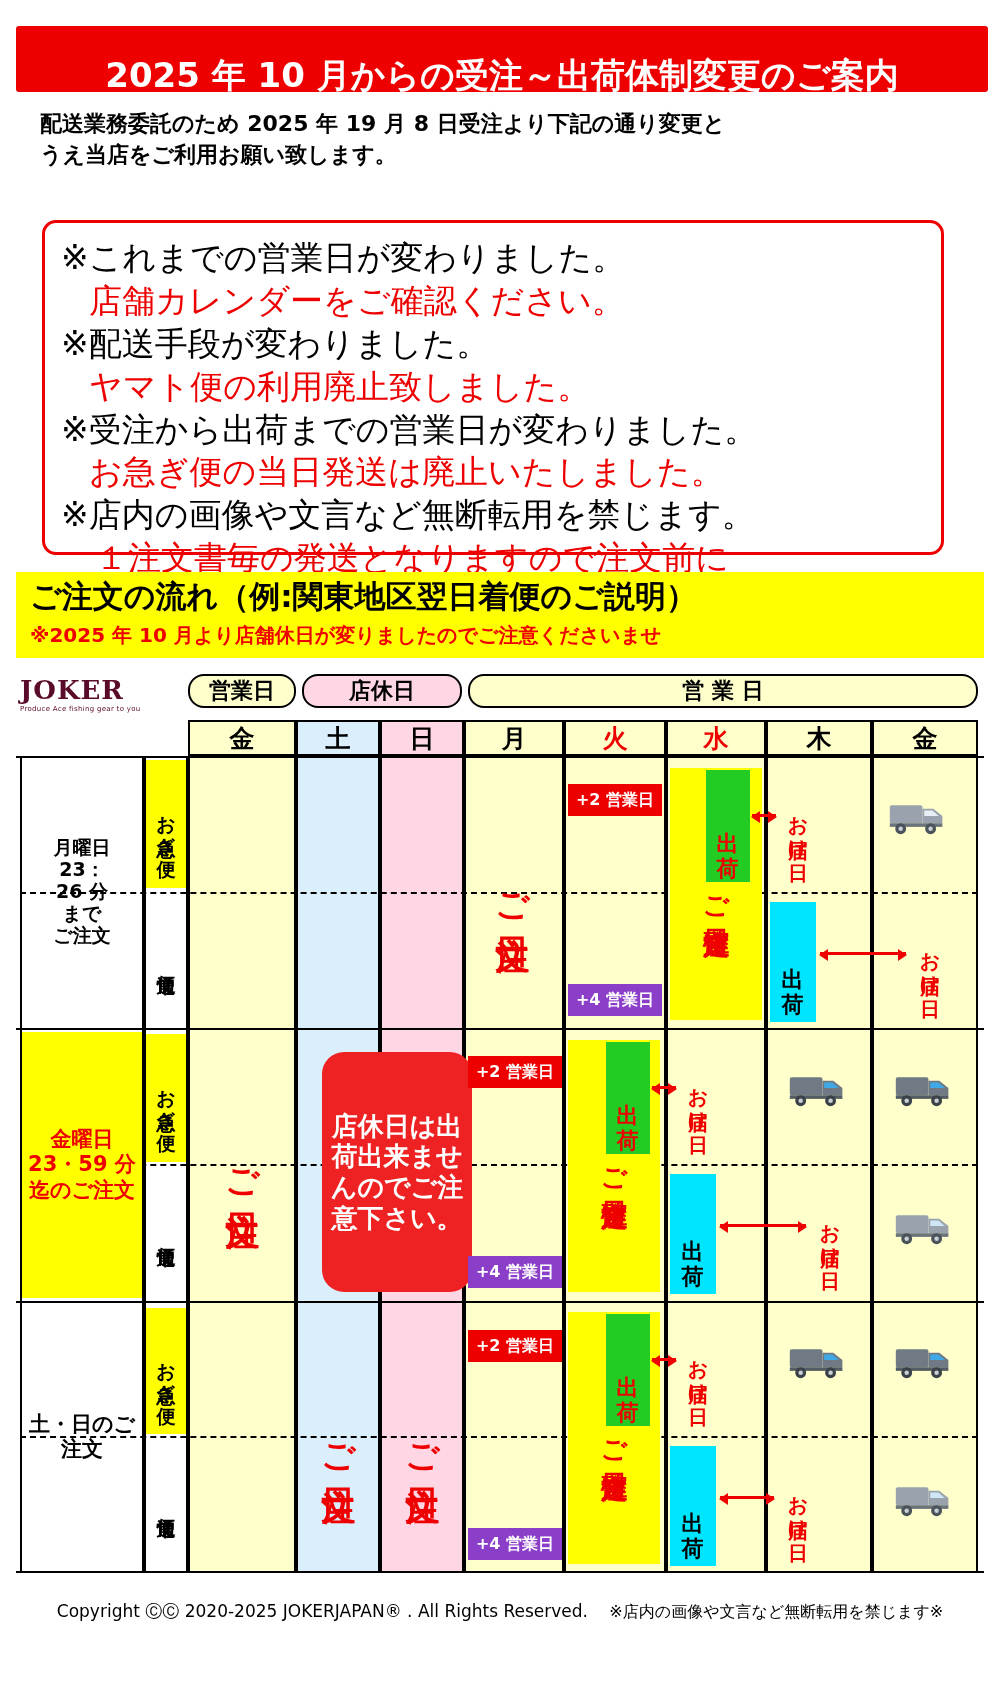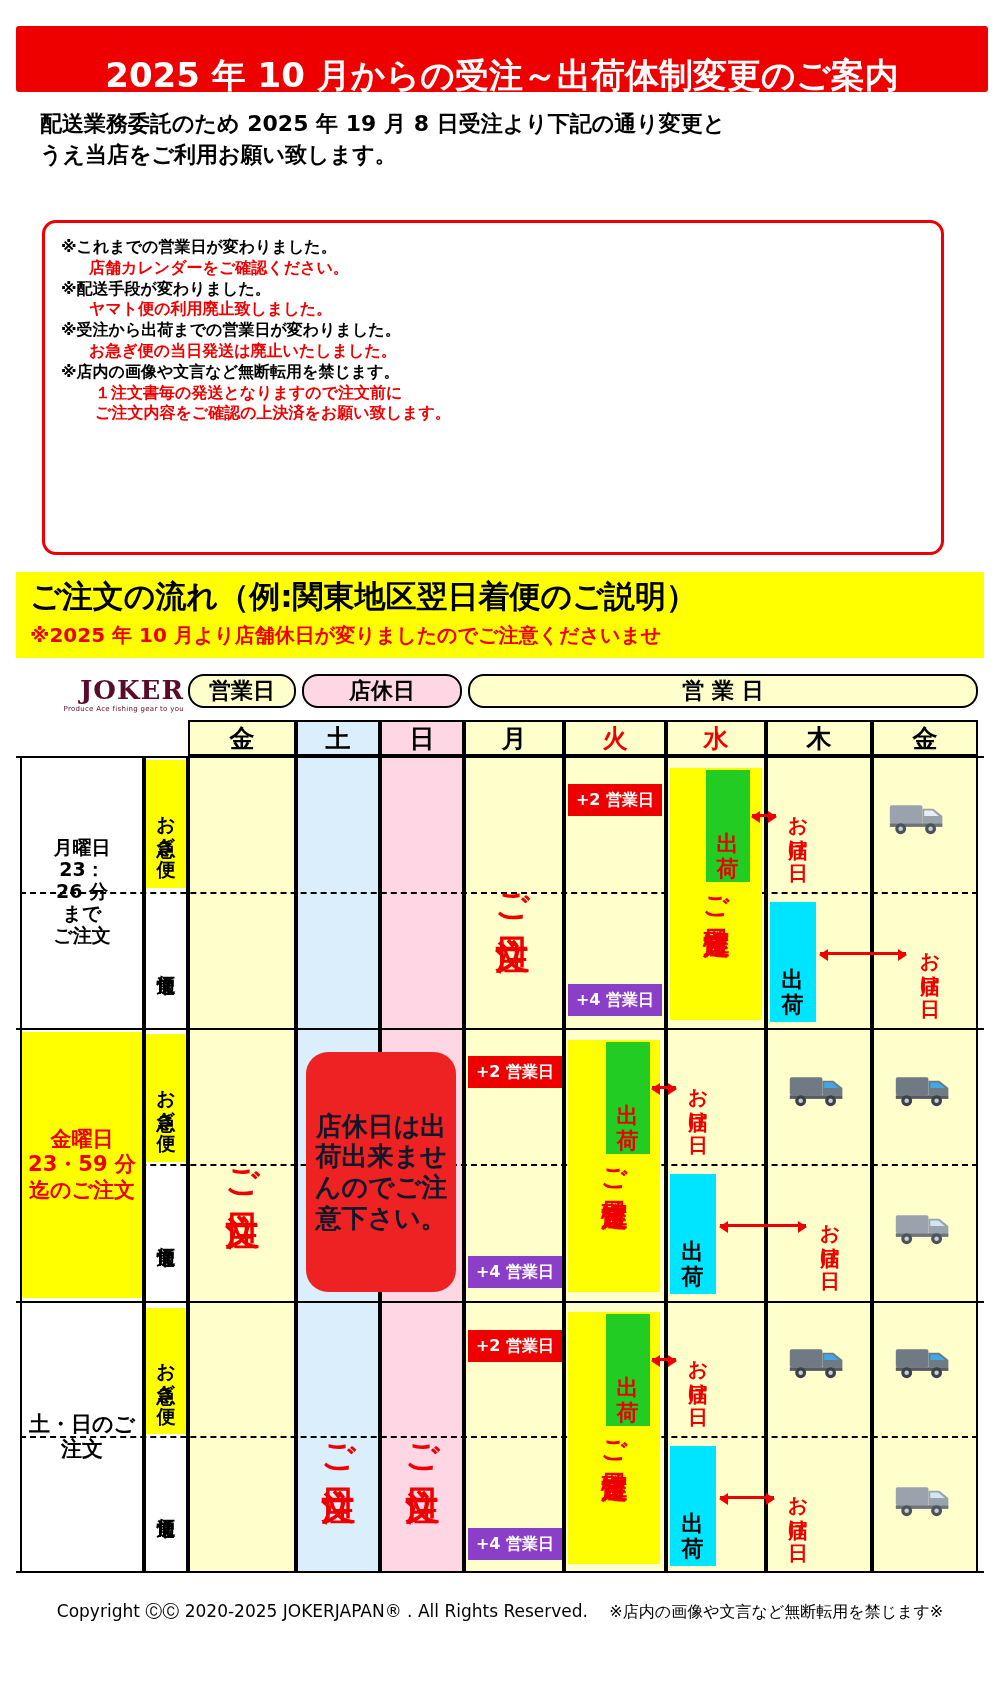--- a/index.html
+++ b/index.html
@@ -27,21 +27,21 @@
     position:absolute;left:40px;top:108px;width:930px;
     font-size:22px;line-height:1.42;color:#000;font-weight:bold;
   }
 
   
   .notice{
     position:absolute;left:42px;top:220px;width:902px;height:335px;
     border:3px solid #ee0000;border-radius:14px;background:#fff;
     box-sizing:border-box;padding:14px 16px 0 16px;
   }
-  .notice .ln{font-size:16px;line-height:1.30;font-weight:bold;color:#000;white-space:nowrap;}
+  .notice .ln{font-size:33px;line-height:1.30;font-weight:normal;color:#000;white-space:nowrap;}
   .notice .red{color:#ee0000;}
   .notice .i1{padding-left:28px;}
   .notice .i2{padding-left:34px;}
 
   
   .flowhead{
     position:absolute;left:16px;top:572px;width:968px;height:86px;
     background:#ffff00;box-sizing:border-box;padding:4px 0 0 14px;
   }
   .flowhead .t1{font-size:31px;font-weight:bold;color:#000;white-space:nowrap;}
@@ -53,22 +53,22 @@
   
   .pill{
     position:absolute;box-sizing:border-box;border:2px solid #000;border-radius:16px;
     display:flex;align-items:center;justify-content:center;
     font-size:22px;font-weight:bold;color:#000;height:34px;
   }
   .pill.yel{background:#ffffcc;}
   .pill.pnk{background:#ffd7e4;}
 
   .logo{
-    position:absolute;left:18px;top:4px;width:150px;height:44px;
-    display:flex;flex-direction:column;align-items:flex-end;justify-content:center;
+    position:absolute;left:4px;top:4px;width:150px;height:44px;
+    display:flex;flex-direction:column;align-items:flex-start;justify-content:center;
   }
   .logo .lt{font-family:"DejaVu Serif","Liberation Serif",serif;font-size:26px;font-weight:bold;color:#5b0b2a;letter-spacing:1px;}
   .logo .ls{font-size:7px;color:#5b0b2a;letter-spacing:.3px;}
 
   
   .dayhdr{
     position:absolute;box-sizing:border-box;border:2px solid #000;
     display:flex;align-items:center;justify-content:center;
     font-size:25px;font-weight:bold;height:36px;top:52px;
   }
@@ -109,22 +109,22 @@
   .arrow:before,.arrow:after{
     content:"";position:absolute;top:-6px;width:0;height:0;
     border-top:6px solid transparent;border-bottom:6px solid transparent;
   }
   .arrow:before{left:-1px;border-right:9px solid #ee0000;}
   .arrow:after{right:-1px;border-left:9px solid #ee0000;}
 
   
   .callout{
     position:absolute;box-sizing:border-box;background:#ee2222;border-radius:22px;
-    color:#0f172a;font-size:26px;font-weight:bold;line-height:1.18;text-align:center;
-    display:flex;align-items:center;justify-content:center;padding:4px;
+    color:#ffffff;font-size:26px;font-weight:bold;line-height:1.18;text-align:center;
+    display:flex;align-items:center;justify-content:center;padding:4px;margin-left:16px;
   }
 
   
   .footer{
     position:absolute;left:0;top:1600px;width:1000px;text-align:center;
     font-size:17px;color:#000;
   }
   .footer .jp{font-size:16px;}
 </style>
 </head>

